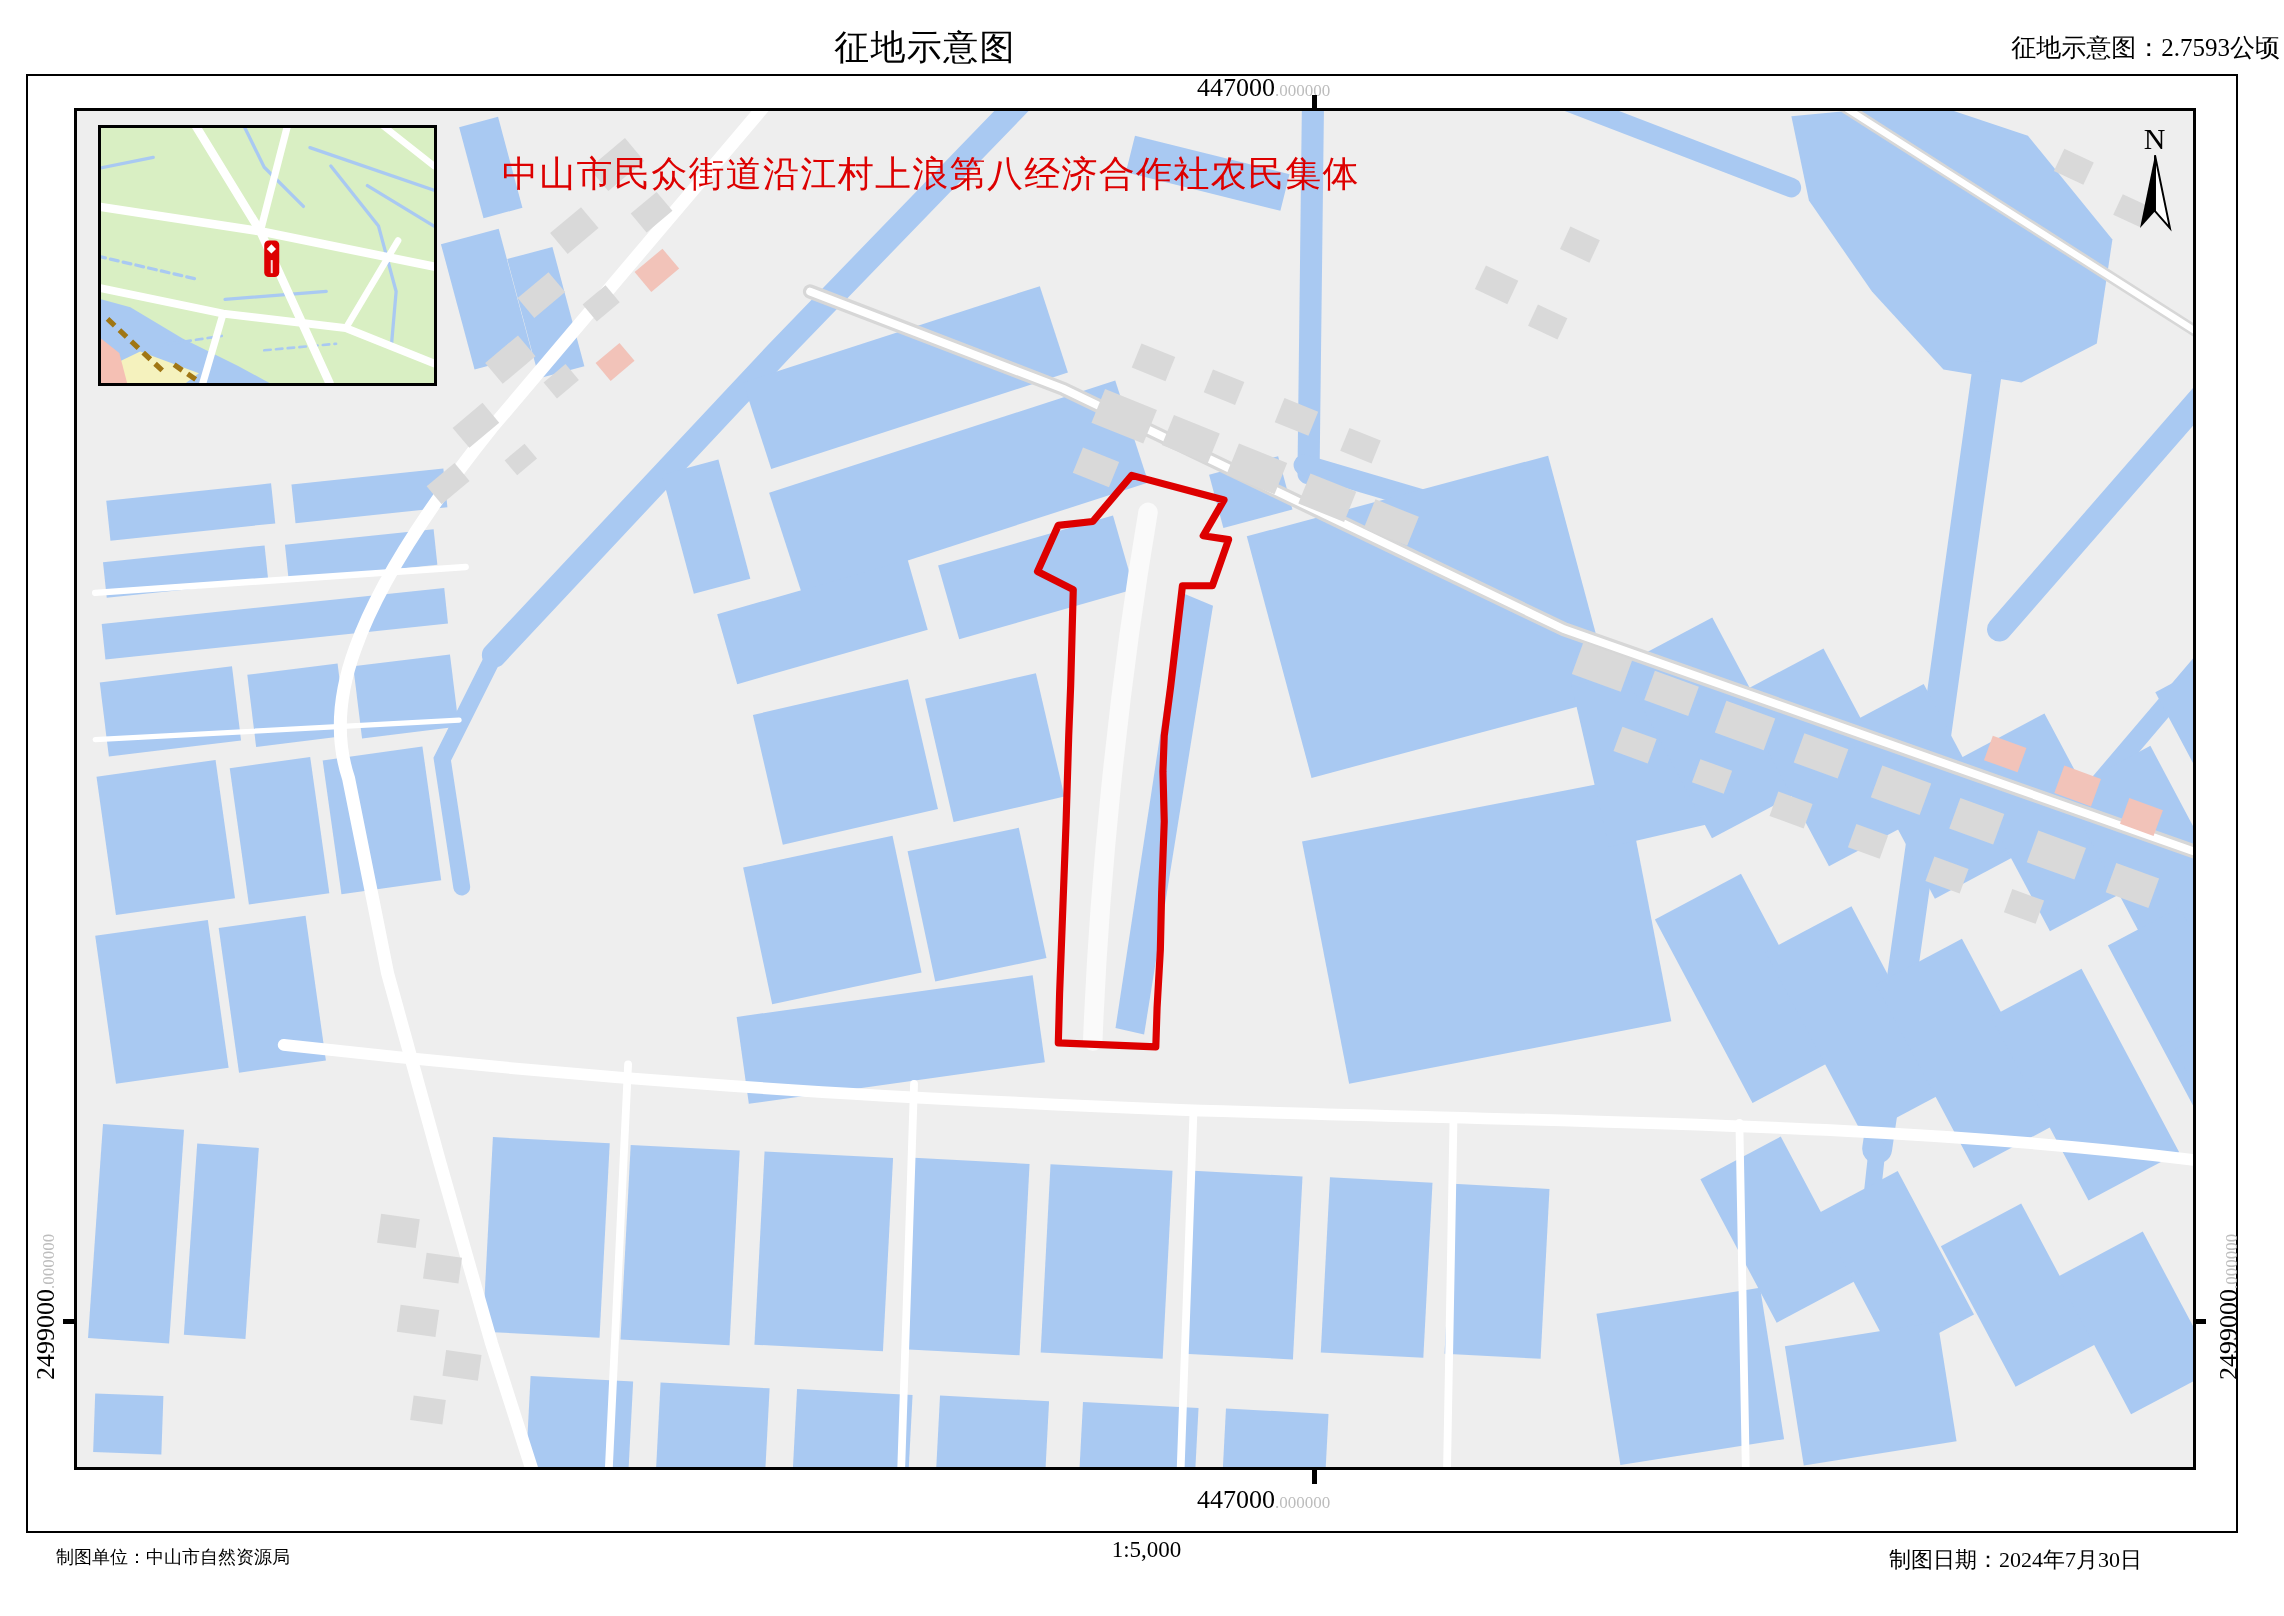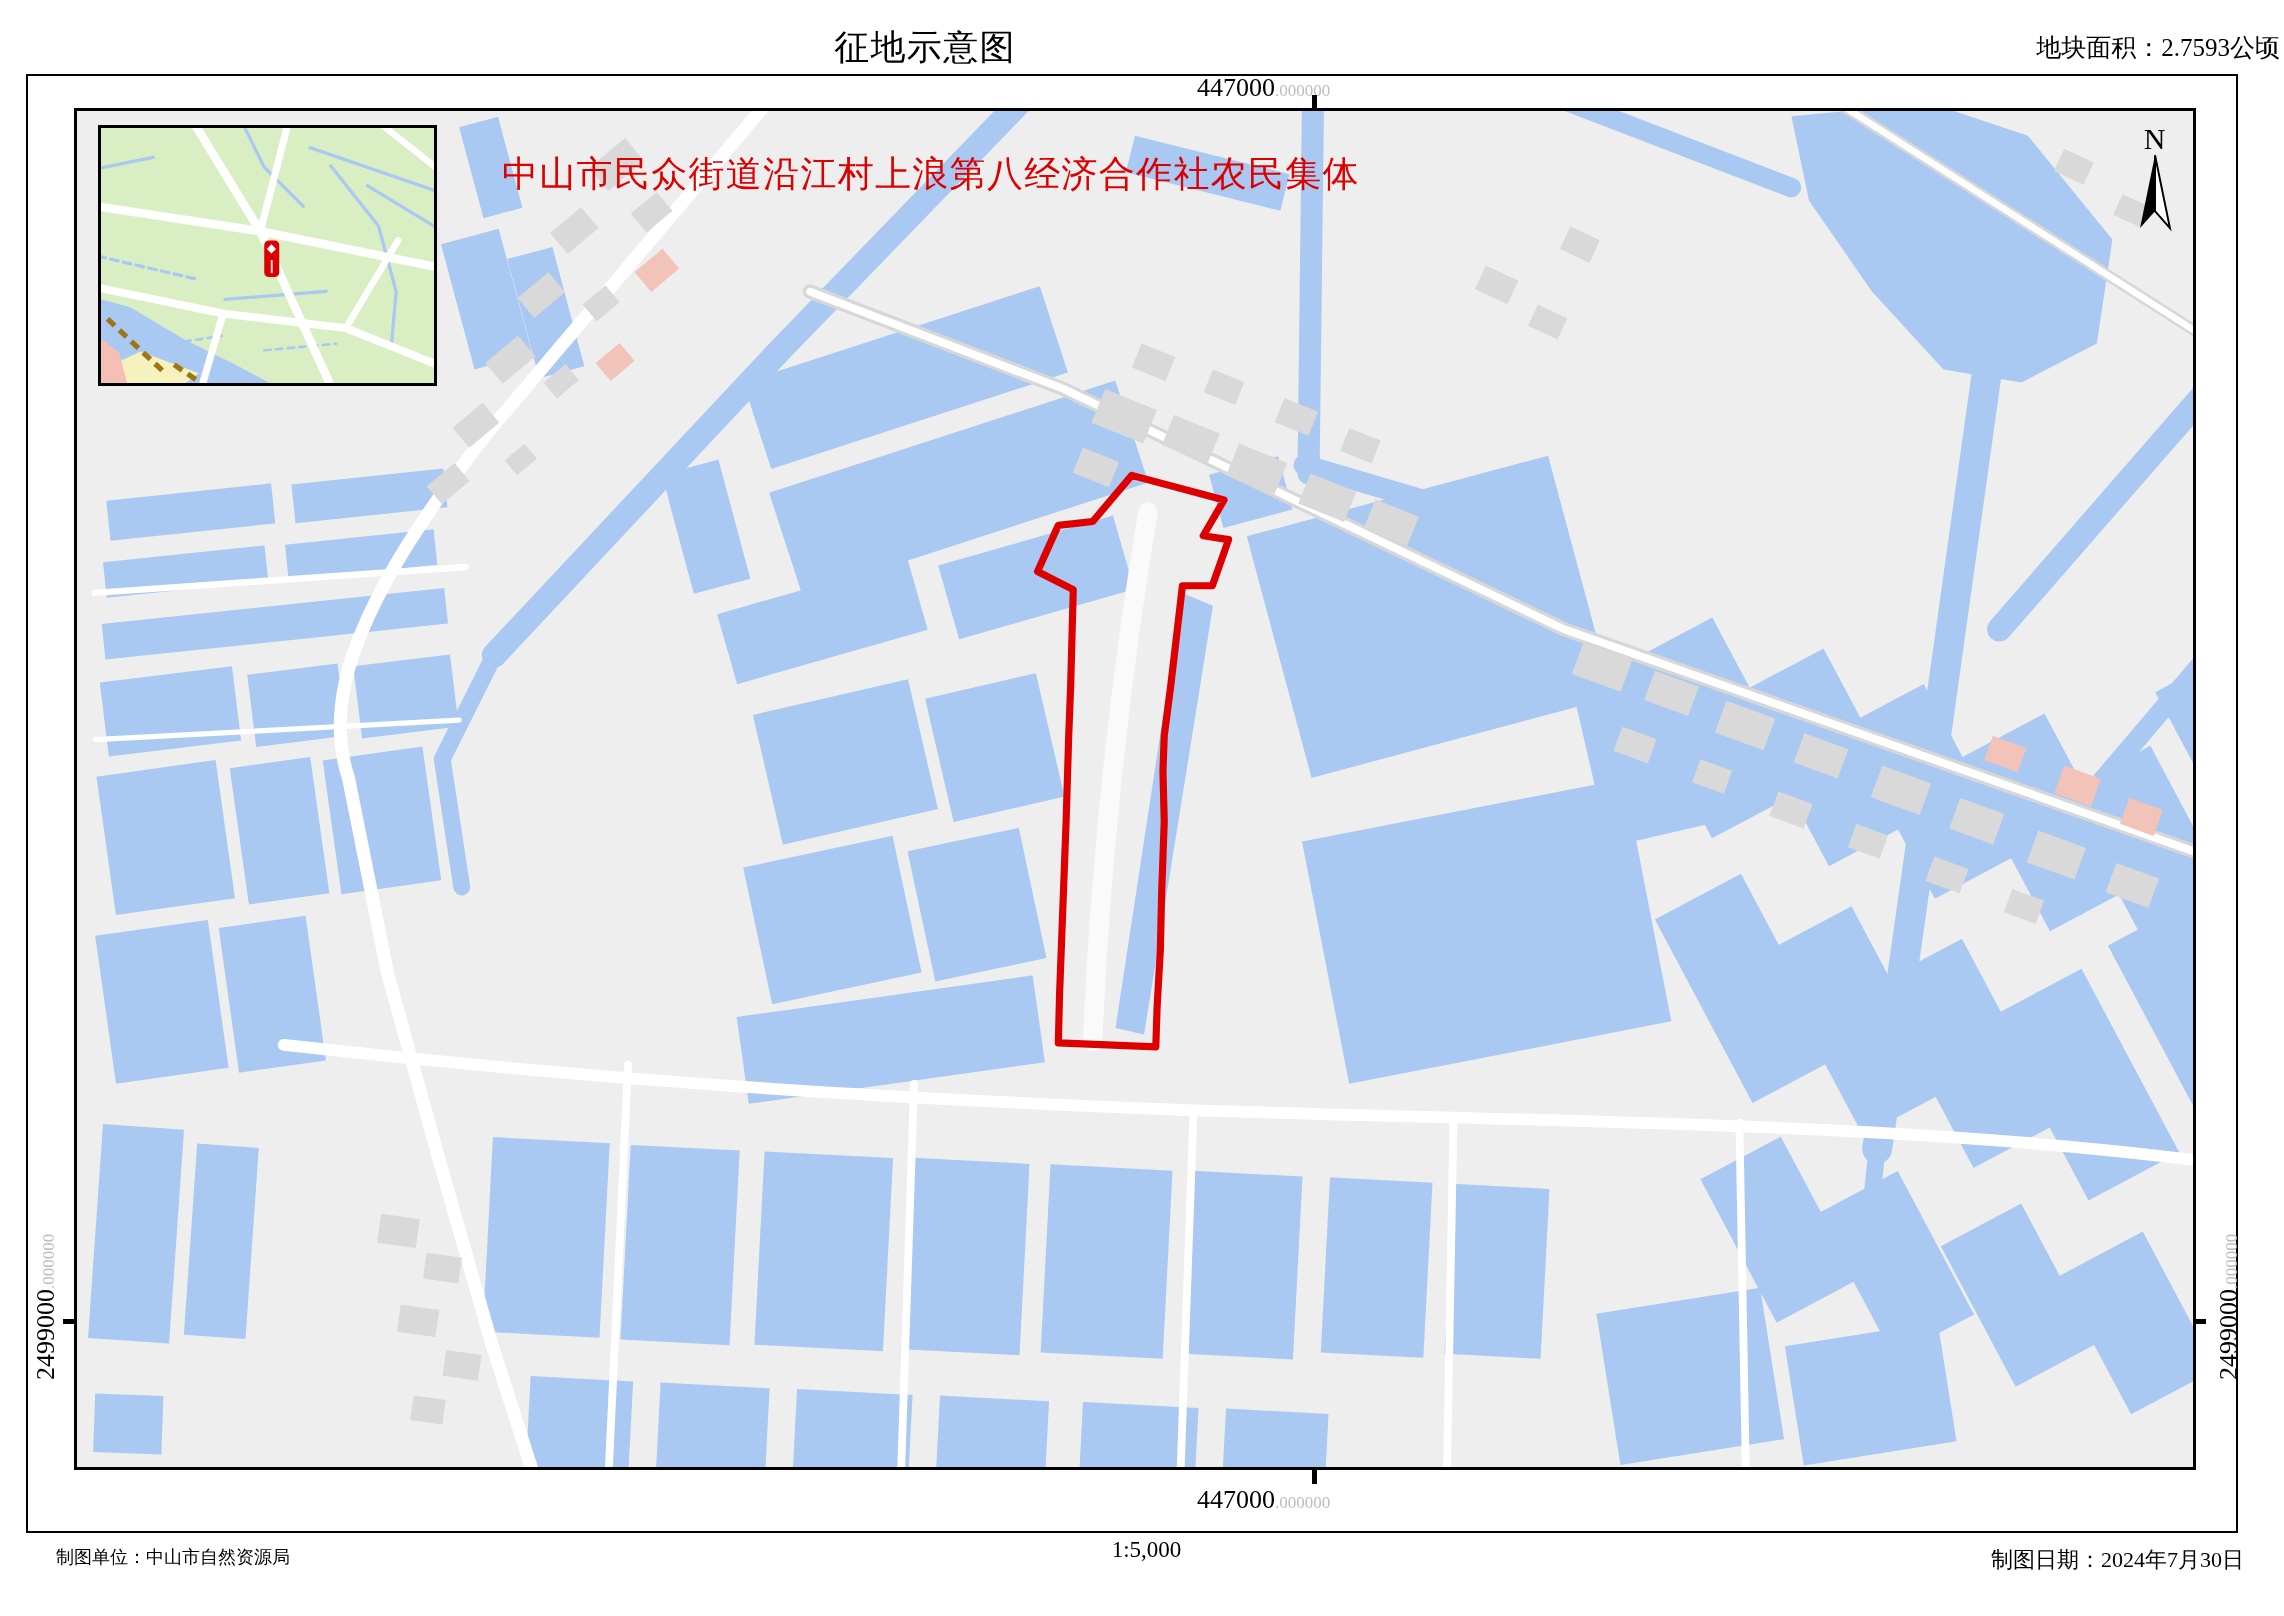--- a/index.html
+++ b/index.html
@@ -29,39 +29,39 @@
   .tick-bottom{left:1312px;top:1468px;width:4.6px;height:15.6px}
   .tick-left{left:63px;top:1319px;width:12.4px;height:4.6px}
   .tick-right{left:2194px;top:1319px;width:12.4px;height:4.6px}
   .owner-label{left:502px;top:150px;font-size:36px;font-weight:normal;color:var(--c-parcel);letter-spacing:1.3px;white-space:nowrap}
   .north{left:2125px;top:124px;width:59px;text-align:center}
   .north-n{font-size:30px;line-height:30px}
   .inset{left:98px;top:125px;width:339px;height:261px;border:3.3px solid #000;box-sizing:border-box;background:var(--c-inset_green);overflow:hidden}
   .inset svg{display:block;width:100%;height:100%}
   .footer-agency{left:56px;top:1545px;font-size:18px}
   .footer-scale{left:1029px;top:1537px;width:235px;text-align:center;font-size:23px;font-family:Liberation Serif, serif}
-  .footer-date{left:1889px;top:1545px;width:355px;text-align:right;font-size:22px}
+  .footer-date{left:1889px;top:1545px;width:355px;text-align:left;font-size:22px}
   
   .wf{fill:var(--c-water)}
   .ws{stroke:var(--c-water);fill:none;stroke-linecap:round}
   .rd{stroke:var(--c-road);fill:none;stroke-linecap:round}
   .cas{stroke:#d7d7d7;fill:none;stroke-linecap:round}
   .strip{stroke:#fafafa;fill:none;stroke-linecap:round}
   .bld{fill:var(--c-building)}
   .bld2{fill:var(--c-building_alt)}
   .parcel{fill:none;stroke:var(--c-parcel);stroke-width:11;stroke-linejoin:round}
   .ir{stroke:var(--c-road);fill:none;stroke-linecap:round}
   .ic{stroke:var(--c-water);fill:none;stroke-linecap:round}
   .ibrown{stroke:var(--c-inset_brown);fill:none;stroke-dasharray:15 10;stroke-linecap:butt}
 </style>
 </head>
 <body>
 
 <div class="abs page-title">征地示意图</div>
-<div class="abs area-label">地块面积：2.7593公顷</div>
+<div class="abs area-label">征地示意图：2.7593公顷</div>
 
 <div class="abs outer-border"></div>
 
 <div class="abs coord-h coord-top"><span>447000</span><span class="dec">.000000</span></div>
 <div class="abs tick tick-top"></div>
 <div class="abs coord-h coord-bottom"><span>447000</span><span class="dec">.000000</span></div>
 <div class="abs tick tick-bottom"></div>
 <div class="abs coord-v coord-left"><span>2499000</span><span class="dec">.000000</span></div>
 <div class="abs tick tick-left"></div>
 <div class="abs coord-v coord-right"><span>2499000</span><span class="dec">.000000</span></div>

